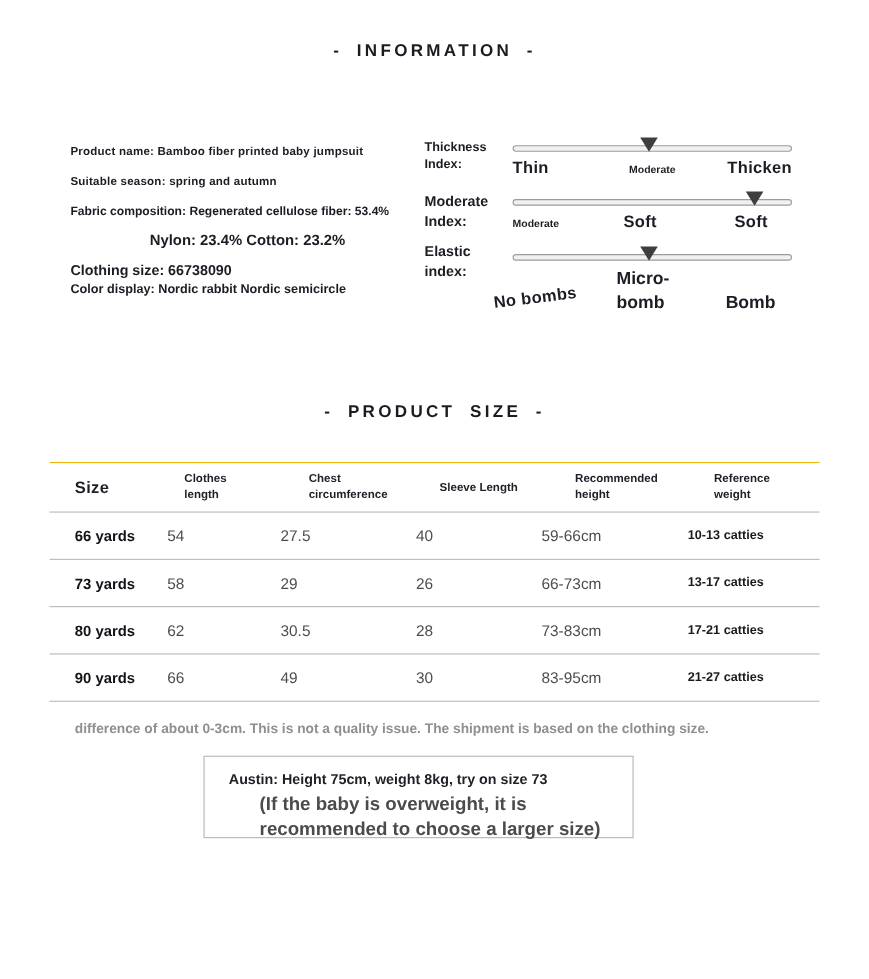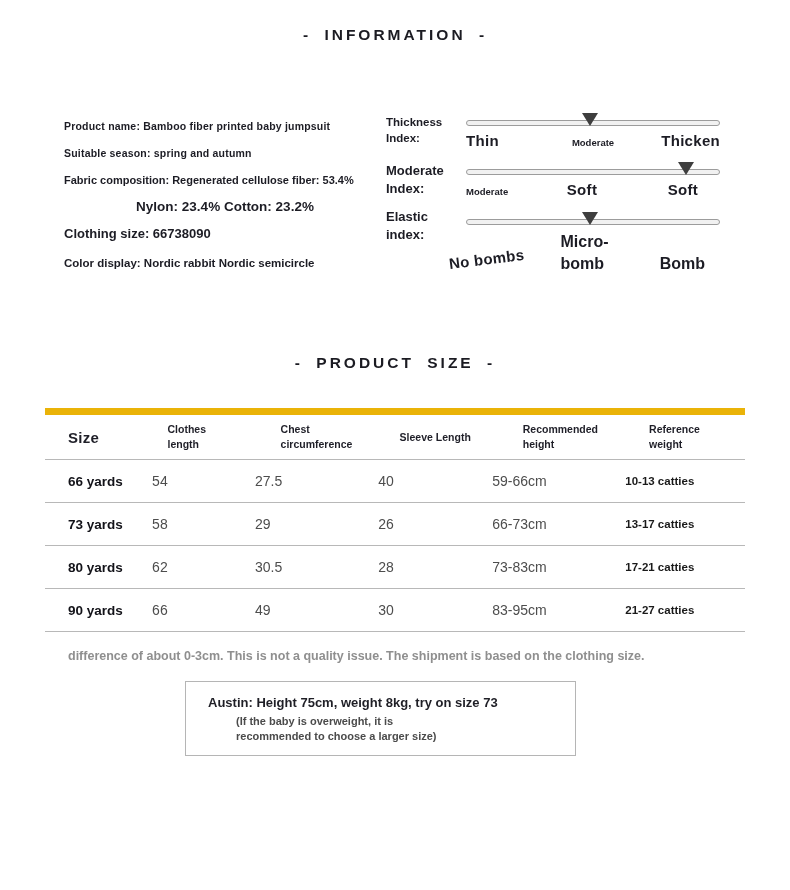--- a/index.html
+++ b/index.html
@@ -12,39 +12,39 @@
     color: #1c1c24;
   }
   .section-heading {
     text-align: center;
     font-size: 15.5px;
     font-weight: bold;
     letter-spacing: 3px;
     word-spacing: 6px;
     color: #1b1b22;
   }
-  .heading-info { padding-top: 26px; }
+  .heading-info { padding-top: 38px; }
   .heading-size { margin-top: 84px; }
 
   
   .info-section {
     margin-top: 64px;
     margin-left: 64px;
     margin-right: 70px;
     display: flex;
   }
   .product-details {
     width: 322px;
     padding-top: 12px;
   }
   .pd-line { font-weight: bold; }
   .pd-sm   { font-size: 10.5px; margin-bottom: 15px; letter-spacing: 0.2px; }
   .pd-mid  { font-size: 11px;   margin-bottom: 13px; }
   .pd-comp { font-size: 13.5px; text-align: center; margin-bottom: 12px; }
-  .pd-size { font-size: 13px;   margin-bottom: 16px; }
+  .pd-size { font-size: 13px;   margin-bottom: 4px; }
   .pd-col  { font-size: 11.5px; }
 
   
   .index-panel { flex: 1; }
   .idx-row { display: flex; }
   .idx-label {
     width: 80px;
     font-weight: bold;
     line-height: 1.35;
   }
@@ -101,21 +101,21 @@
     max-width: 50px;
     text-align: left;
     line-height: 1.35;
   }
 
   
   .size-table {
     margin-top: 36px;
     margin-left: 45px;
     width: 700px;
-    border-top: 7px solid #eab308;
+    border-top: 1px solid #eab308;
   }
   .t-row {
     display: grid;
     grid-template-columns: 15.3% 14.7% 17.6% 16.3% 19% 17.1%;
     align-items: center;
     border-bottom: 1px solid #b8b8b8;
   }
   .t-head { height: 45px; }
   .t-body { height: 43px; }
   .th {
@@ -167,21 +167,21 @@
     padding: 13px 0 0 22px;
   }
   .model-title {
     font-size: 13px;
     font-weight: bold;
     color: #1f1f26;
   }
   .model-note {
     margin-top: 4px;
     margin-left: 28px;
-    font-size: 11px;
+    font-size: 17px;
     font-weight: bold;
     color: #4b4b4b;
     line-height: 1.35;
   }
   .model-note span { display: block; }
 </style>
 </head>
 <body>
 
 <div class="section-heading heading-info">- INFORMATION -</div>

